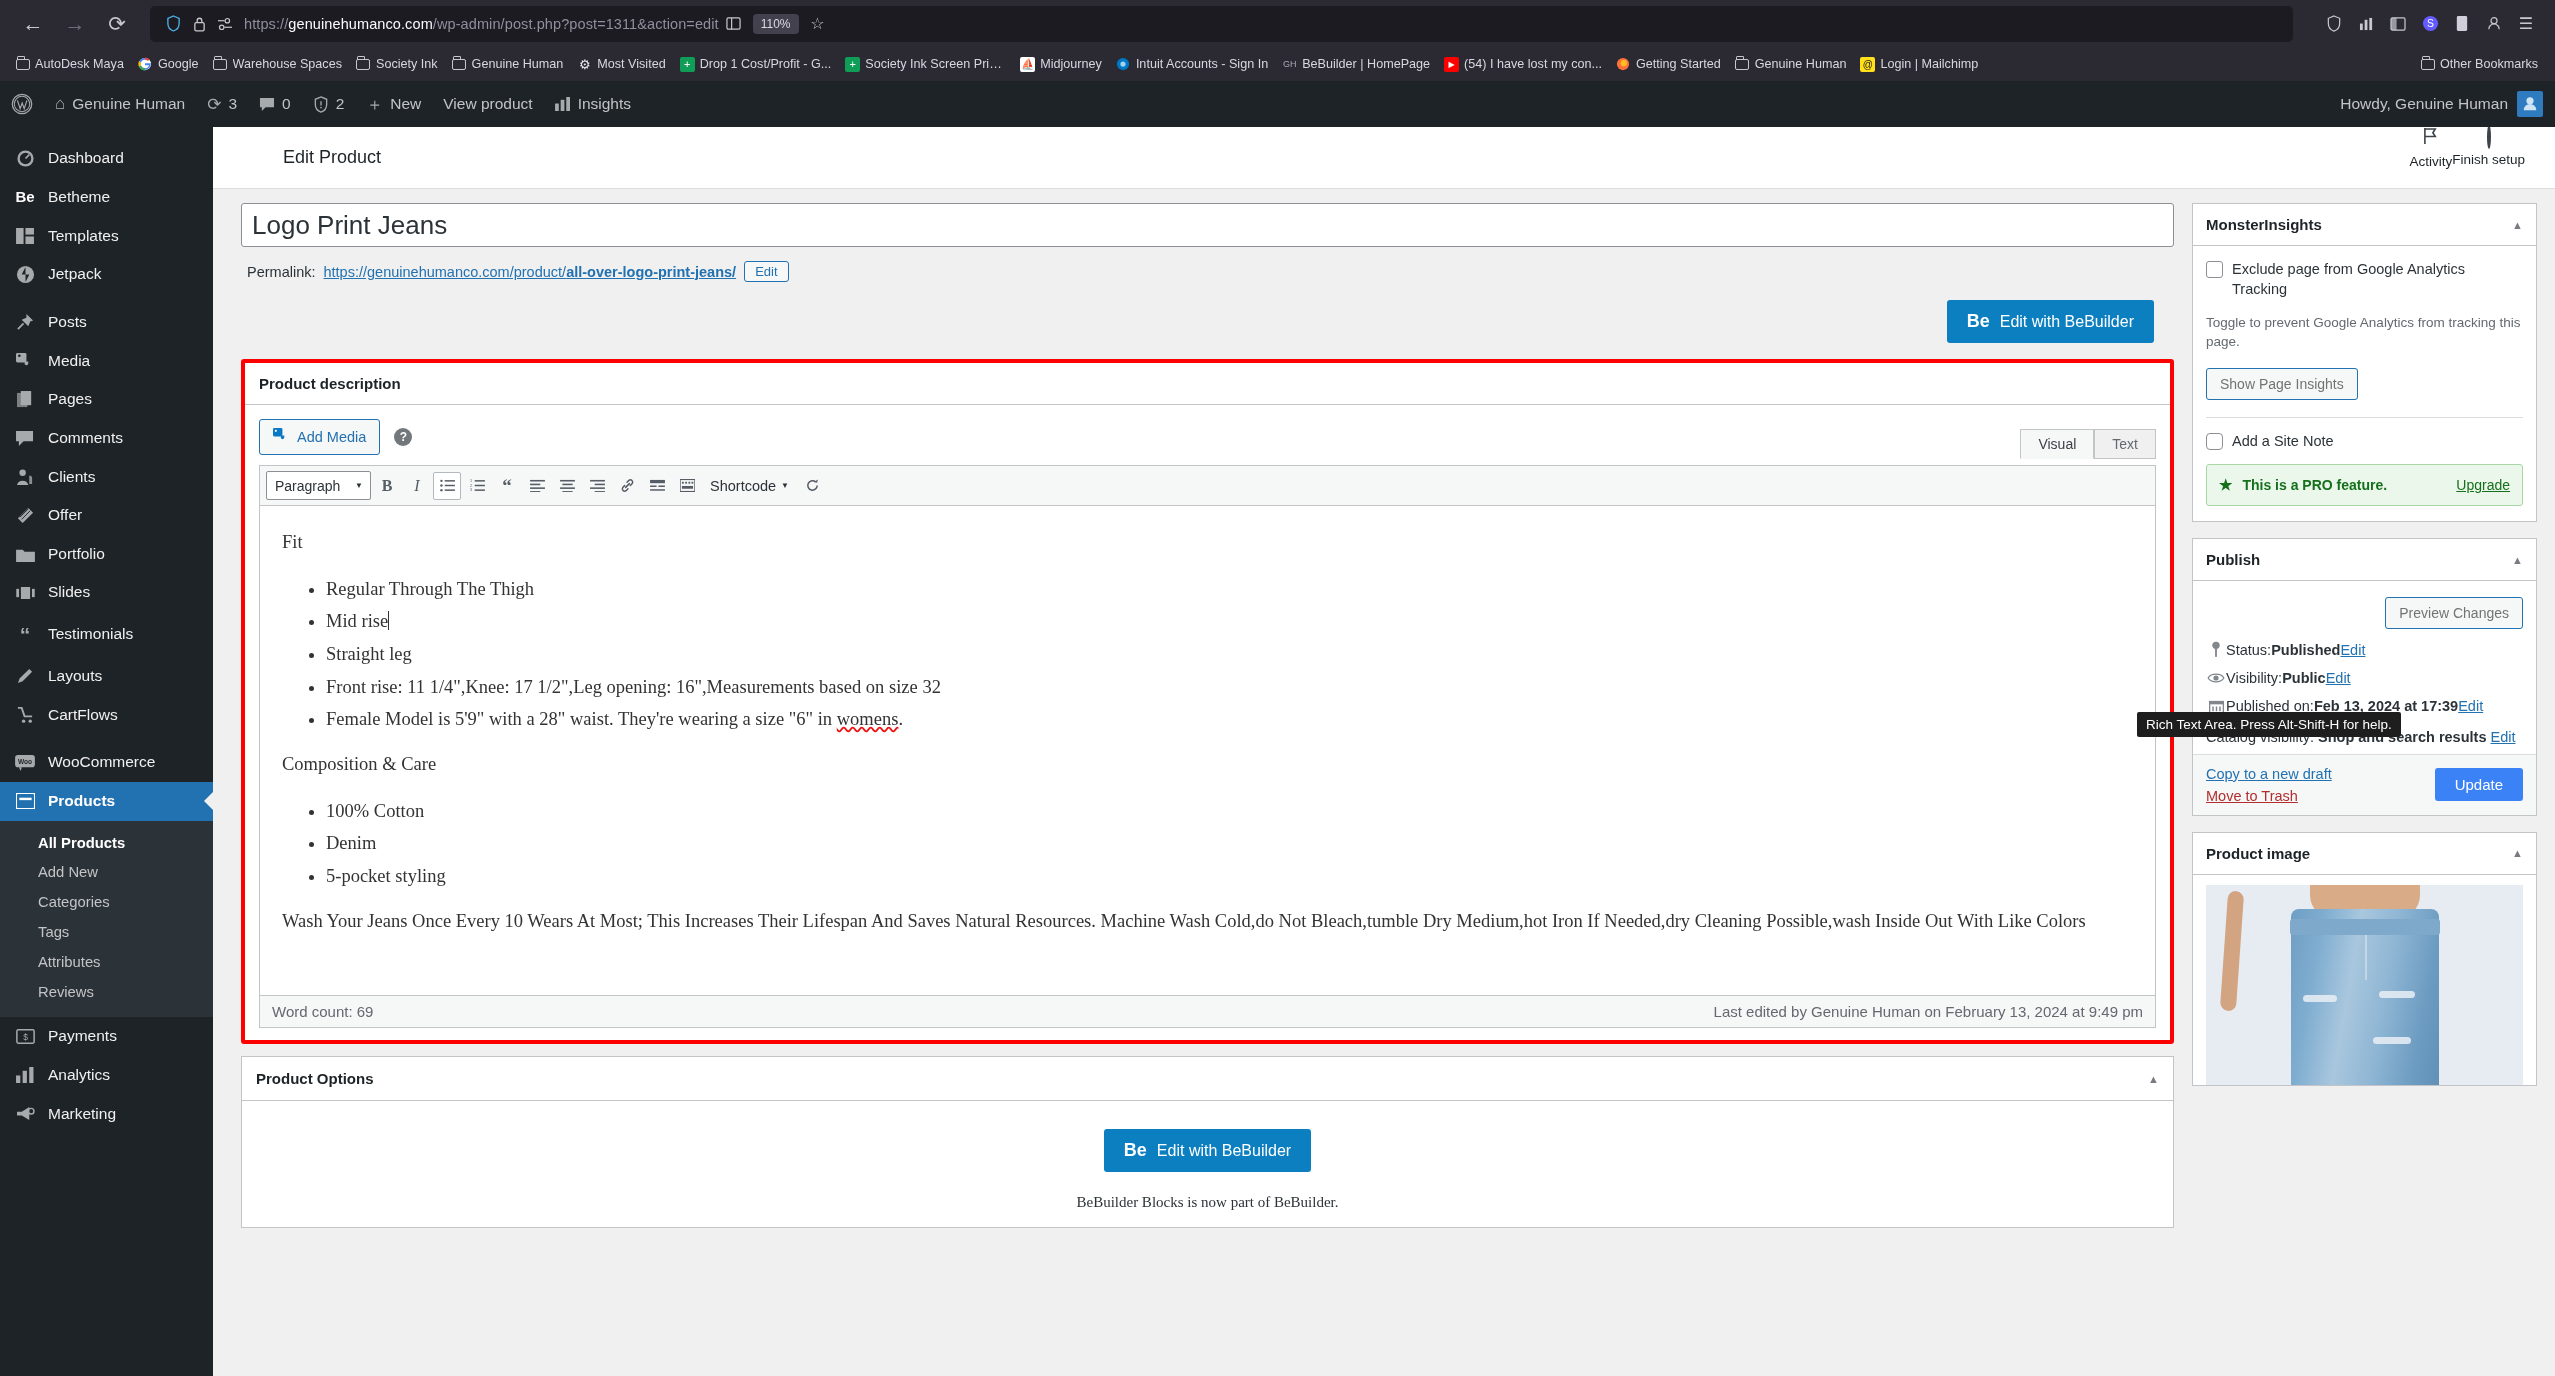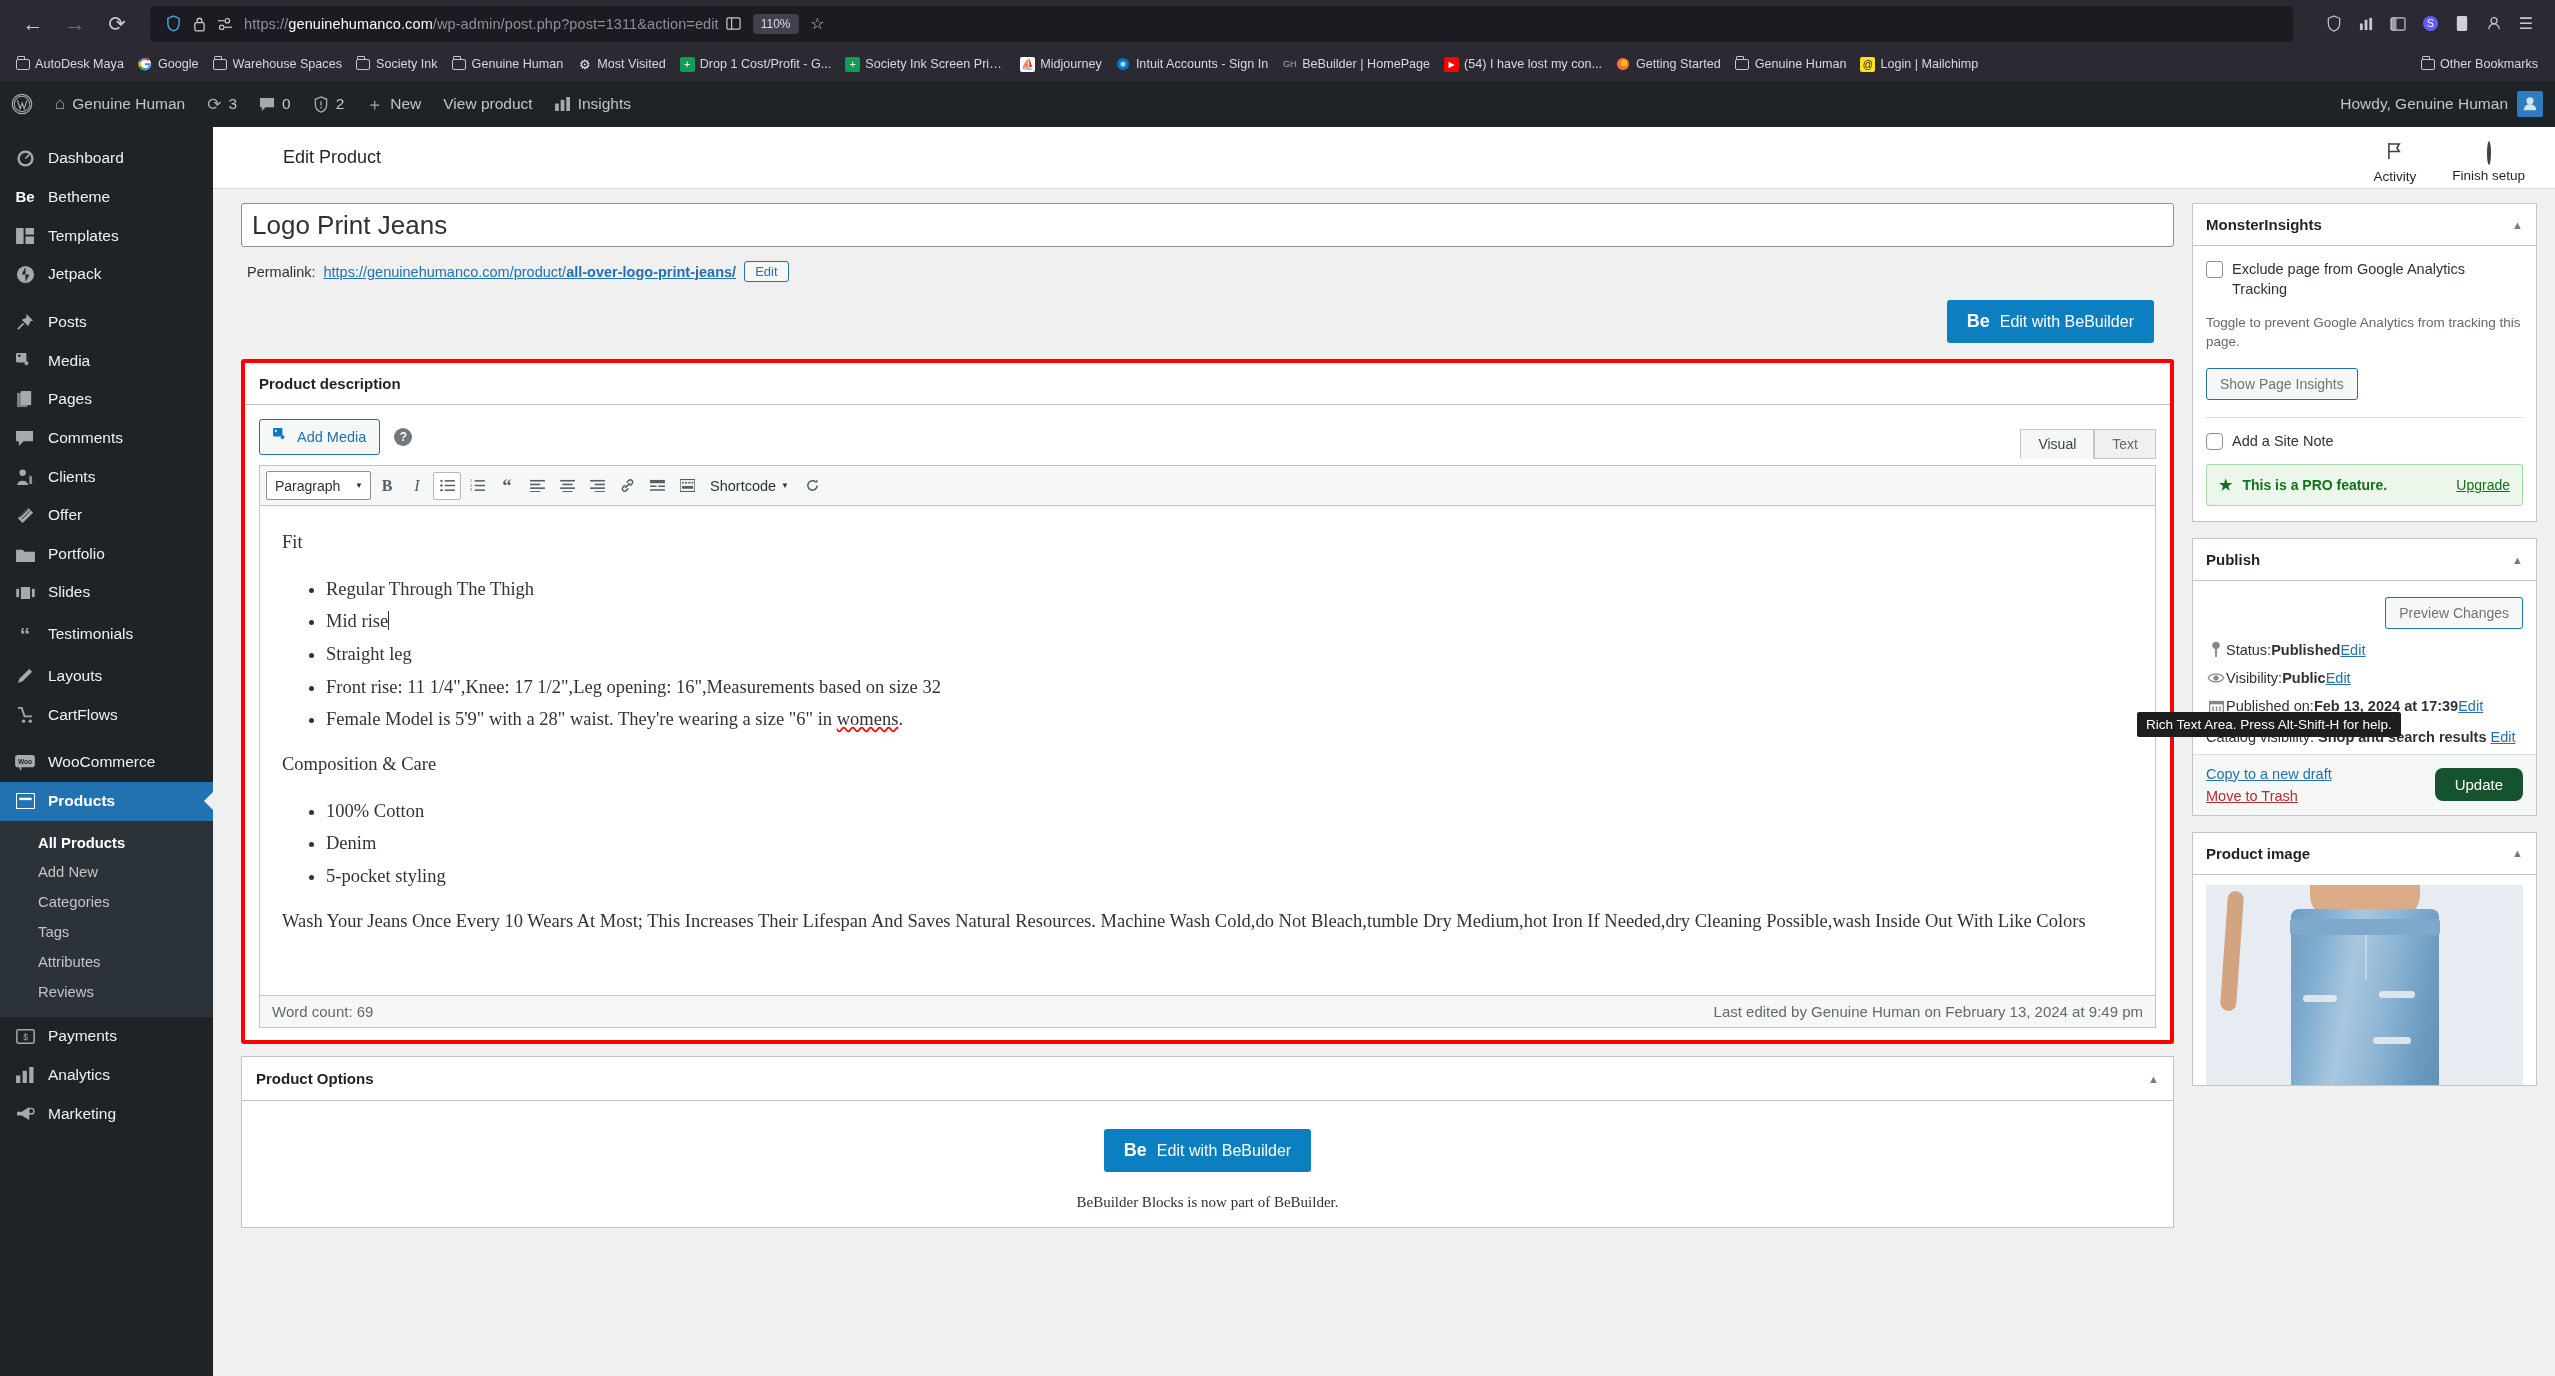--- a/index.html
+++ b/index.html
@@ -75,21 +75,21 @@
   .submenu { background:#2c3338; padding:8px 0 9px 0; }
   .sub-item { color:#c3c4c7; font-size:14.8px; padding:5px 0 5px 38px; line-height:1.35; }
   .sub-item.active { color:#fff; font-weight:700; }
 
   
   .content-col { flex:1; background:#f0f0f1; position:relative; overflow:hidden; }
   .screen-header { background:#fff; height:62px; border-bottom:1px solid #dcdcde;
                    display:flex; align-items:center; padding-left:70px; position:relative; }
   .screen-title { font-size:18px; color:#1d2327; font-weight:400; }
   .header-tools { position:absolute; right:30px; top:0; height:72px; display:flex;
-                  align-items:center; gap:36px; }
+                  align-items:flex-start; }
   .htool { display:flex; flex-direction:column; align-items:center; gap:4px;
            color:#1d2327; font-size:13.5px; }
   .htool .hi { font-size:18px; color:#3c434a; }
   .circle-ico { width:19px; height:19px; border:2px solid #3c434a; border-radius:50%; }
 
   .editor-area { padding:14px 18px 0 28px; display:flex; gap:18px; height:100%; }
   .col-main { flex:1; min-width:0; }
   .col-side { width:345px; flex-shrink:0; }
 
   .title-input { width:100%; height:44px; background:#fff; border:1px solid #8c8f94;
@@ -193,22 +193,22 @@
   .pub-ico { width:20px; color:#82878c; font-size:15px; display:flex;
              align-items:center; justify-content:center; flex-shrink:0; }
   .pub-row a { color:#2271b1; text-decoration:underline; }
   .pub-row b { font-weight:700; }
   .preview-row { display:flex; justify-content:flex-end; padding-bottom:6px; }
   .pub-foot { background:#f6f7f7; border-top:1px solid #dcdcde; padding:11px 13px;
               display:flex; align-items:center; }
   .foot-links { display:flex; flex-direction:column; gap:6px; font-size:14.5px; }
   .foot-links a { color:#2271b1; text-decoration:underline; }
   .foot-links a.trash { color:#b32d2e; }
-  .update-btn { margin-left:auto; background:#14532d; color:#fff; border:none;
-                border-radius:8px; padding:8px 20px; font-size:15px; }
+  .update-btn { margin-left:auto; background:#3b82f6; color:#fff; border:none;
+                border-radius:3px; padding:8px 20px; font-size:15px; }
   .catvis { font-size:14.5px; color:#2c3338; padding:7px 0 0 0; line-height:1.4; }
   .catvis a { color:#2271b1; text-decoration:underline; }
 
   .tooltip { position:absolute; background:#1e1e1e; color:#fff; font-size:13.5px;
              padding:5px 9px; border-radius:2px; white-space:nowrap; z-index:60; }
 
   
   .prod-thumb { margin:10px 13px 0 13px; height:200px; background:#e3eaf0;
                 position:relative; overflow:hidden; }
   .pt-bg { position:absolute; inset:0; background:#e6ecf2; }

